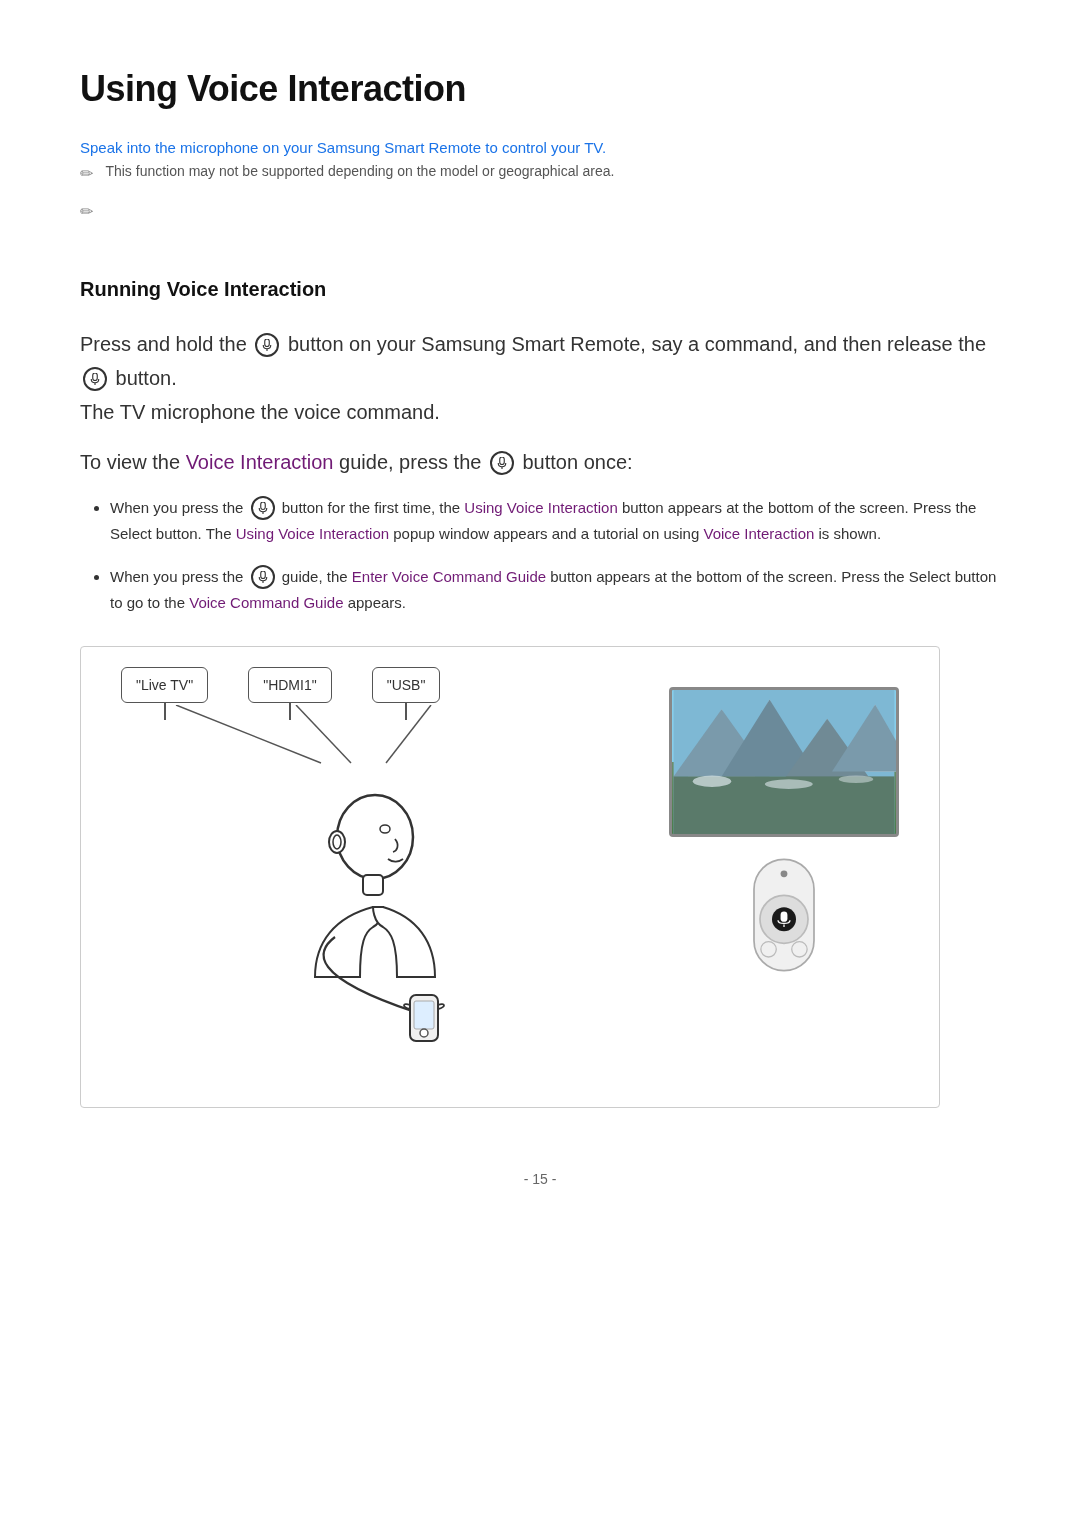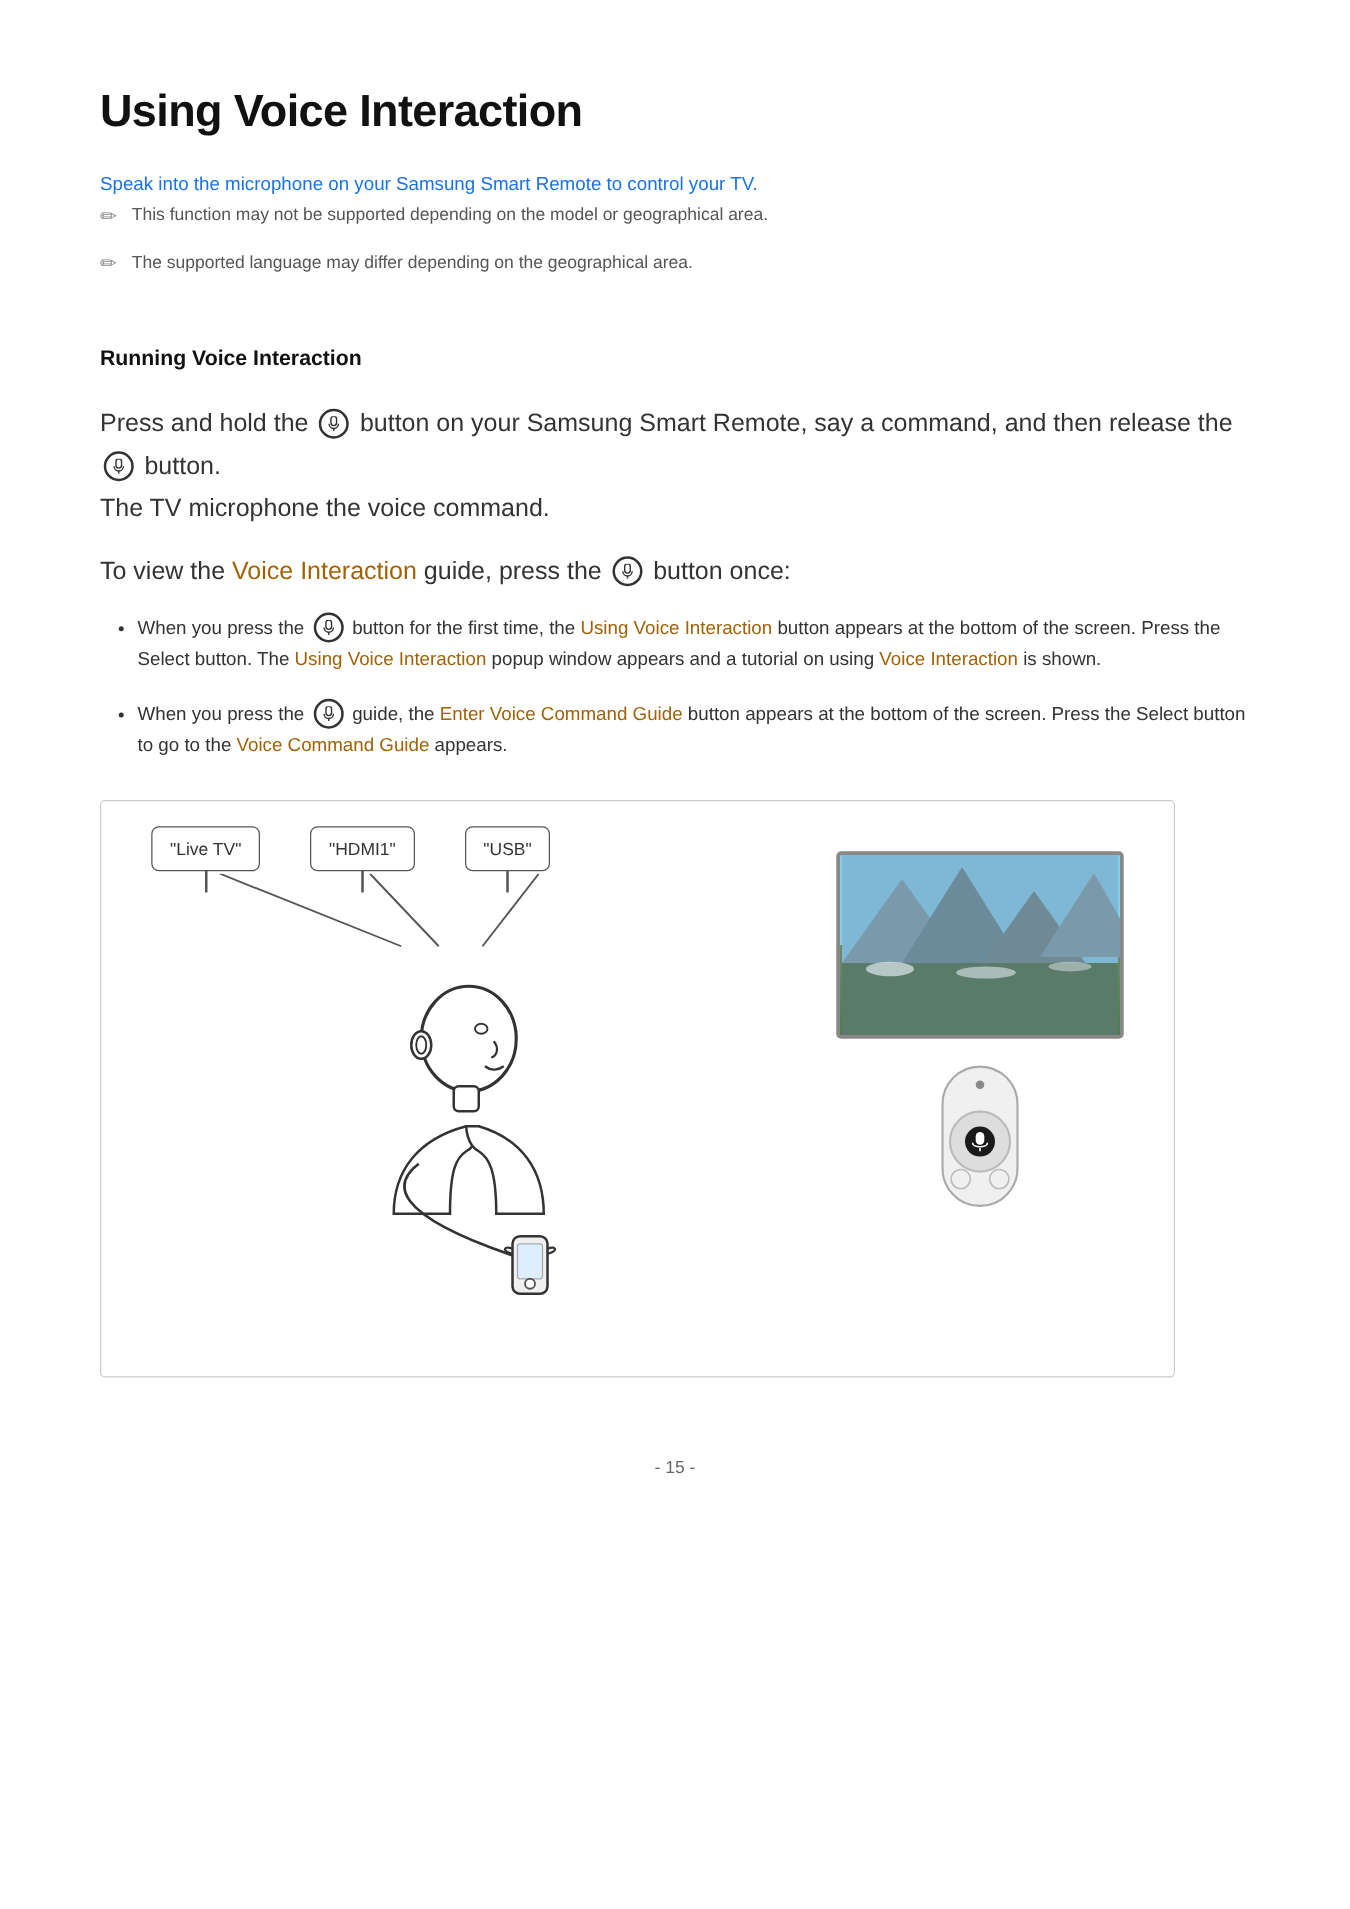--- a/index.html
+++ b/index.html
@@ -39,21 +39,21 @@
     }
 
     .note-icon {
       color: #888;
       font-size: 16px;
       margin-top: 1px;
       flex-shrink: 0;
     }
 
     h2.section-title {
-      font-size: 17px;
+      font-size: 20px;
       font-weight: 600;
       color: #111111;
       margin-top: 48px;
       margin-bottom: 22px;
     }
 
     .body-text {
       font-size: 20px;
       color: #333333;
       margin-bottom: 16px;
@@ -73,21 +73,21 @@
       position: relative;
       top: -1px;
     }
 
     .mic-icon-inline svg {
       width: 12px;
       height: 12px;
     }
 
     .link-blue {
-      color: #a16207;
+      color: #701a75;
       text-decoration: none;
     }
 
     .bullet-list {
       margin-left: 30px;
       margin-bottom: 20px;
     }
 
     .bullet-list li {
       margin-bottom: 18px;
@@ -164,21 +164,20 @@
 <h1 class="page-title">Using Voice Interaction</h1>
 
 <p class="subtitle">Speak into the microphone on your Samsung Smart Remote to control your TV.</p>
 
 <div class="note-item">
   <span class="note-icon">✏</span>
   <span>This function may not be supported depending on the model or geographical area.</span>
 </div>
 <div class="note-item">
   <span class="note-icon">✏</span>
-  <span>The supported language may differ depending on the geographical area.</span>
 </div>
 
 <h2 class="section-title">Running Voice Interaction</h2>
 
 <p class="body-text">
   <span>Press and hold the</span>
   <span class="mic-icon-inline">
     <svg viewBox="0 0 12 16" fill="none" xmlns="http://www.w3.org/2000/svg">
       <rect x="3" y="0" width="6" height="10" rx="3" stroke="#333" stroke-width="1.5"></rect>
       <path d="M1 8c0 2.8 2.2 5 5 5s5-2.2 5-5" stroke="#333" stroke-width="1.5" fill="none"></path>

